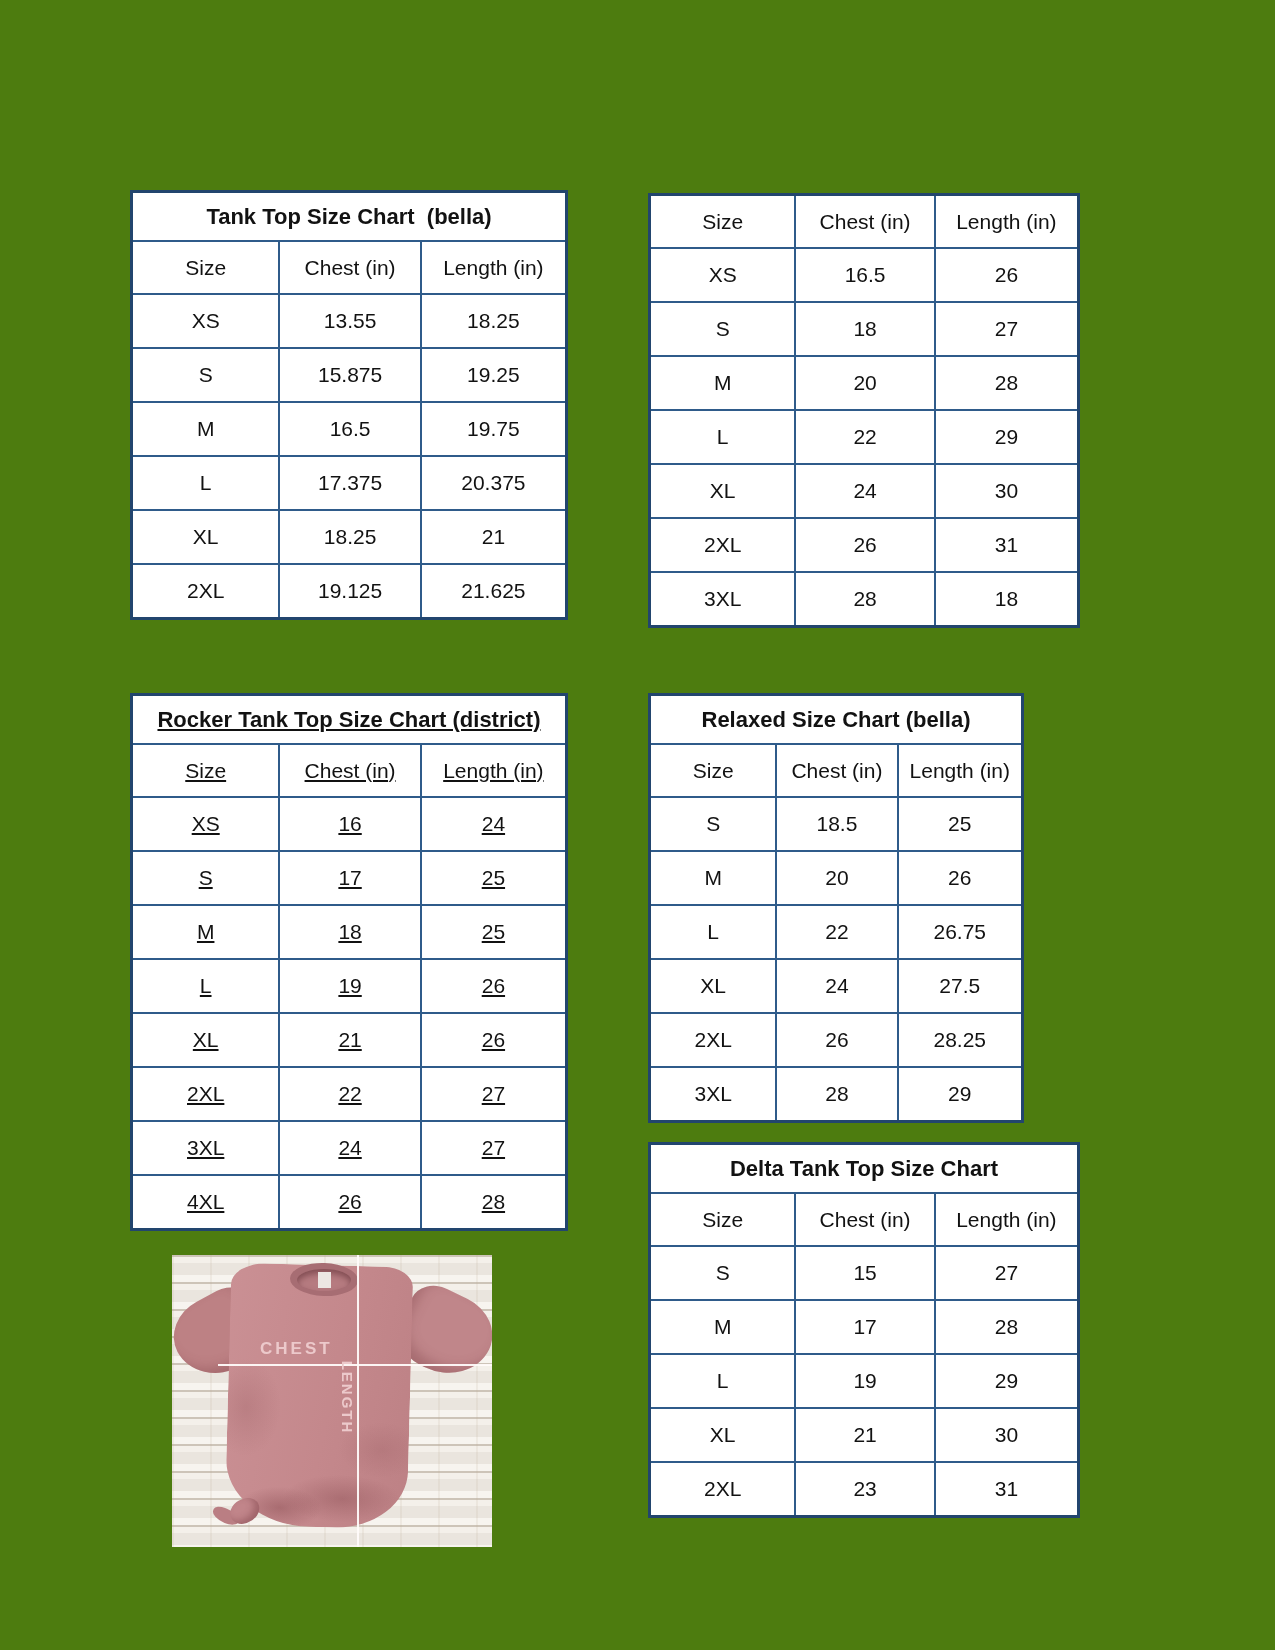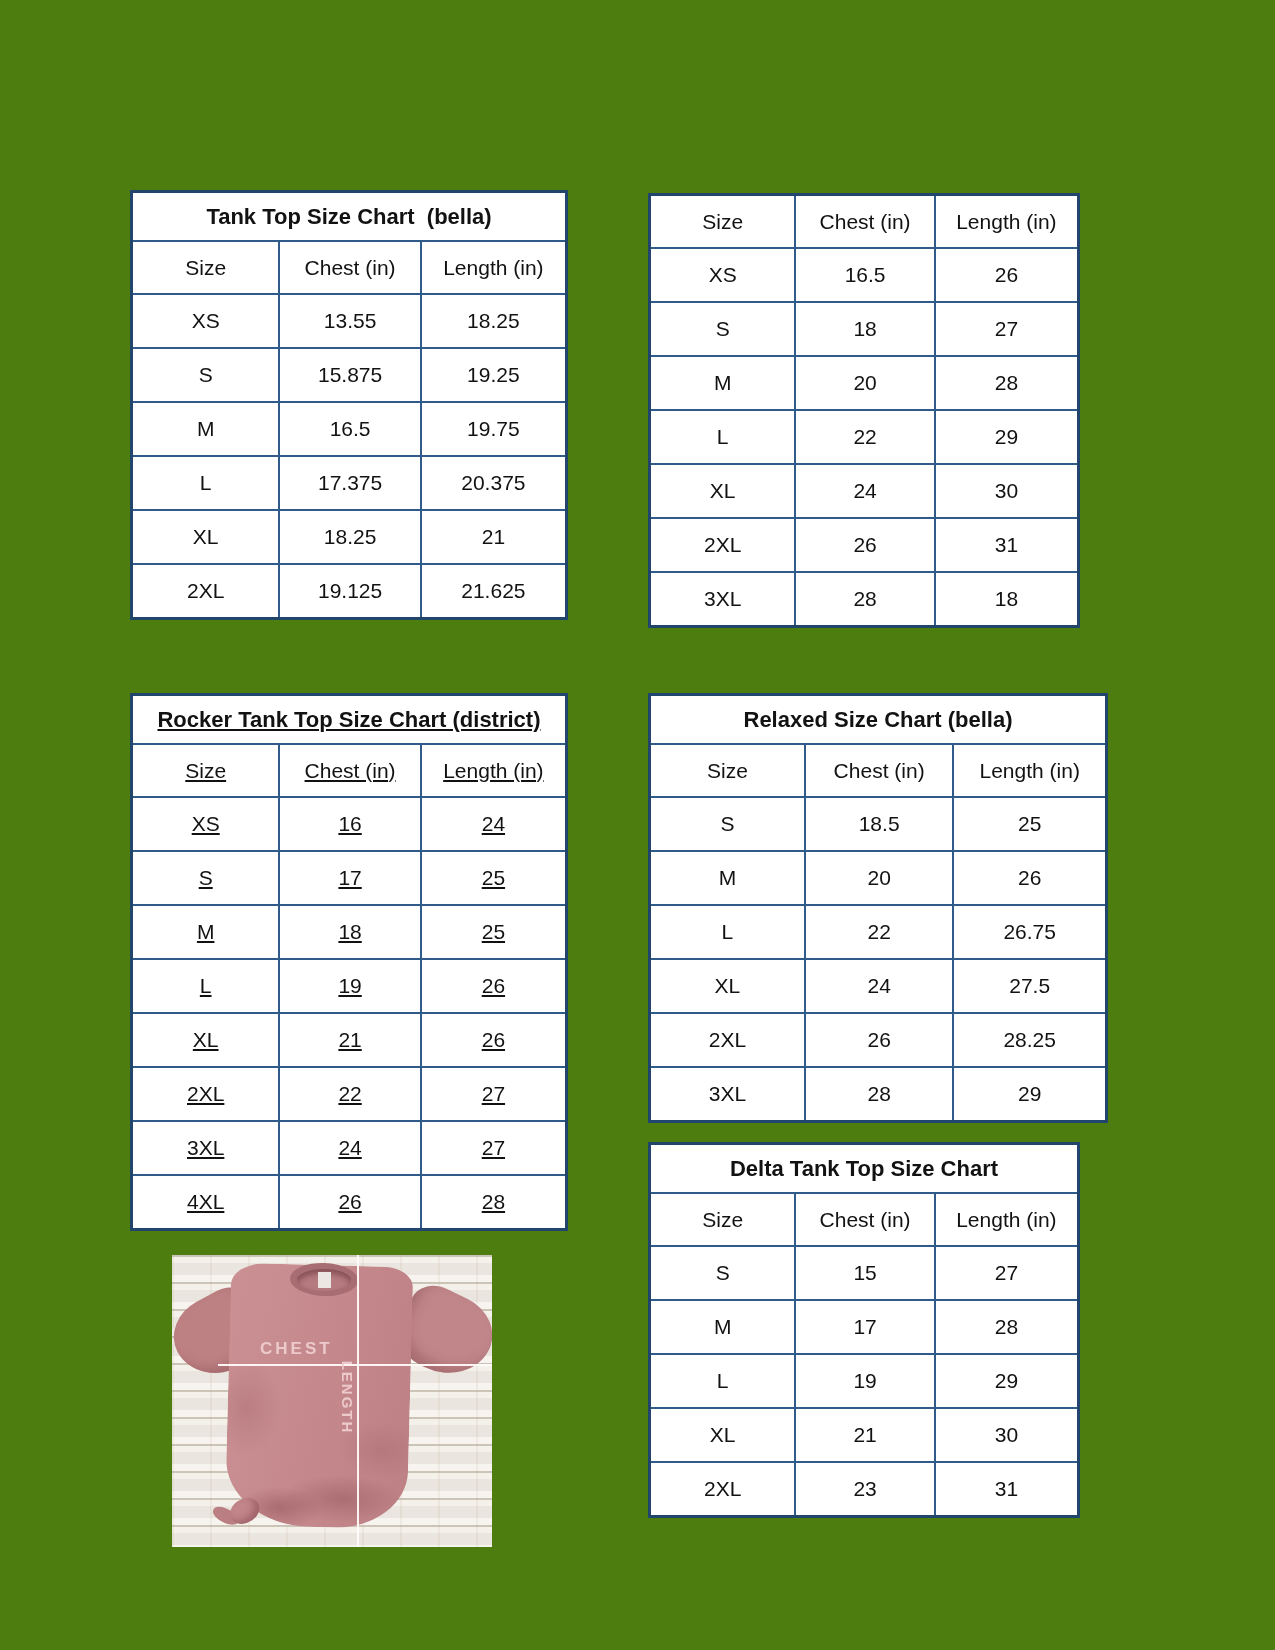--- a/index.html
+++ b/index.html
@@ -35,21 +35,21 @@
     font-size: 22px;
     height: 47px;
     white-space: pre-wrap;
   }
   table.size-table tr.head-row th { height: 51px; }
   table.size-table td { height: 52px; }
 
   #table-0 { left: 130px; top: 190px;  width: 438px; }
   #table-1 { left: 648px; top: 193px;  width: 432px; }
   #table-2 { left: 130px; top: 693px;  width: 438px; text-decoration: underline; }
-  #table-3 { left: 648px; top: 693px;  width: 460px; }
+  #table-3 { left: 648px; top: 693px;  width: 376px; }
   #table-4 { left: 648px; top: 1142px; width: 432px; border-radius: 9px; }
 
   
   .photo {
     position: absolute;
     left: 172px; top: 1255px;
     width: 286px; height: 292px;
     overflow: hidden;
     background:
       repeating-linear-gradient(90deg, rgba(185,168,145,.14) 0 2px, rgba(0,0,0,0) 2px 38px),

